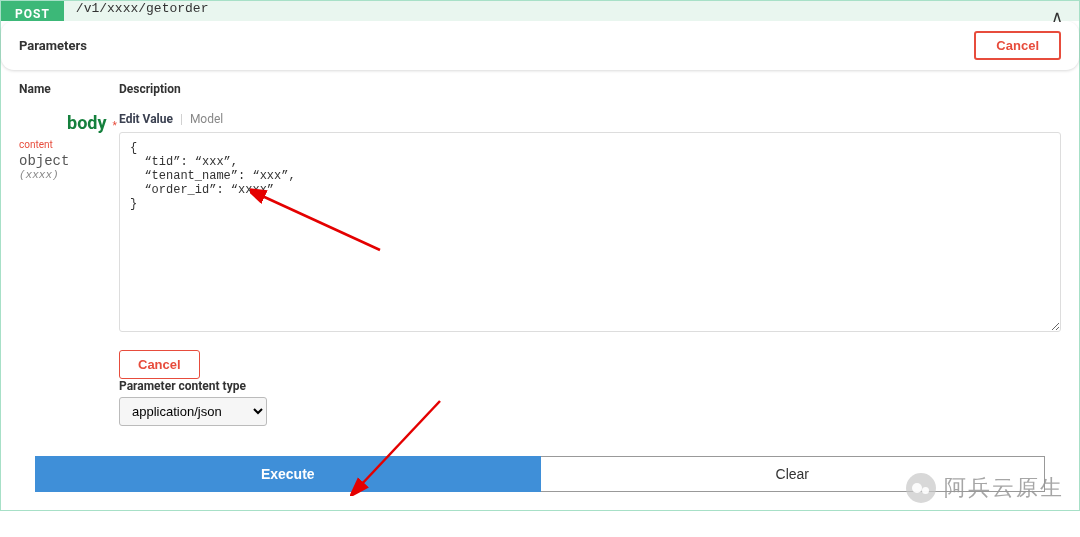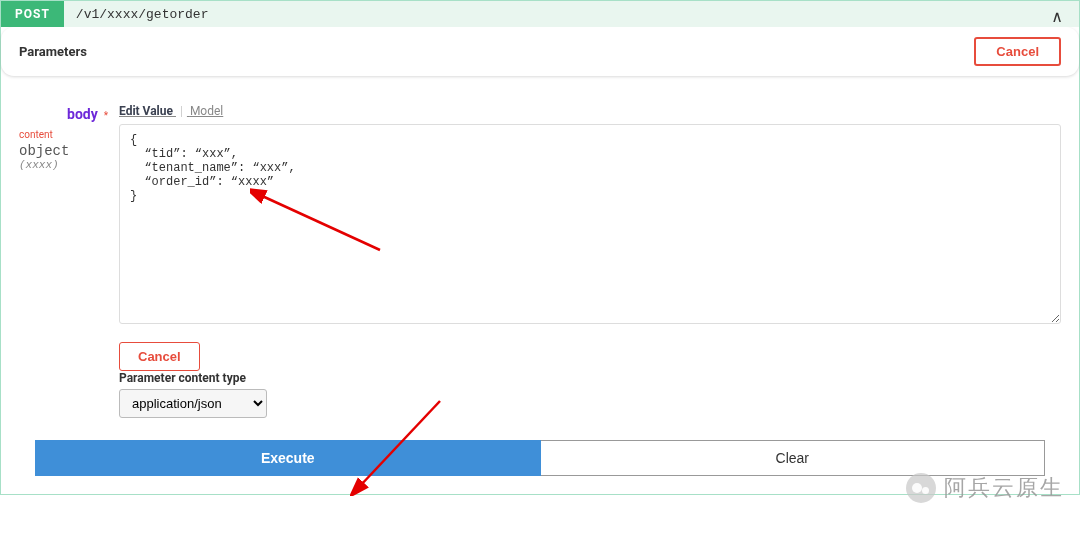--- a/index.html
+++ b/index.html
@@ -1,43 +1,43 @@
 <!DOCTYPE html>
 <html><head>
   <meta charset="utf-8">
   <style>
     * { box-sizing: border-box; margin: 0; padding: 0; }
     body { font-family: -apple-system, BlinkMacSystemFont, "Segoe UI", Roboto, Arial, sans-serif; background: #fff; width: 1080px; height: 537px; position: relative; overflow: hidden; }
     .panel { border: 1px solid #a7e0c7; background: #fff; margin: 0; }
-    .endpoint-header { display: flex; align-items: center; background: #e9f6ef; padding: 0; height: 26px; position: relative; }
+    .endpoint-header { display: flex; background: #e9f6ef; padding: 0; height: 20px; position: relative; }
     .method-badge { background: #3cb878; color: #fff; font-weight: bold; font-size: 12px; padding: 6px 14px; letter-spacing: 1px; }
     .endpoint-path { font-family: "Courier New", monospace; font-size: 13px; color: #333; padding: 0 12px; }
     .chevron { position: absolute; right: 16px; top: 6px; font-size: 16px; color: #333; }
     .subbar { display: flex; justify-content: space-between; align-items: center; padding: 10px 18px; background: #fff; box-shadow: 0 1px 3px rgba(0,0,0,0.15); border-radius: 13px; }
     .subbar-title { font-weight: bold; font-size: 13px; color: #333; }
     .cancel-sm { border: 2px solid #e74c3c; background: #fff; color: #e74c3c; font-weight: bold; font-size: 13px; padding: 5px 20px; border-radius: 3px; cursor: pointer; }
     .content { padding: 12px 18px 18px 18px; }
     .col-row { display: flex; }
     .col-name { width: 100px; font-weight: bold; font-size: 12px; color: #333; }
     .col-desc { flex: 1; font-weight: bold; font-size: 12px; color: #333; }
     .body-row { display: flex; margin-top: 16px; }
     .param-meta { width: 100px; }
-    .param-name { font-weight: bold; font-size: 14px; color: #6d28d9; padding-left: 48px; }
+    .param-name { font-weight: bold; font-size: 18px; color: #15803d; padding-left: 48px; }
     .required { color: #e74c3c; font-size: 10px; margin-left: 2px; }
     .param-type { font-family: Liberation Mono, monospace; font-size: 14px; color: #555; margin-top: 1px; }
     .param-in { font-family: "Courier New", monospace; font-style: italic; font-size: 11px; color: #888; }
     .param-right { flex: 1; }
-    .tabbar { font-size: 12px; margin-bottom: 6px; color: #888; text-decoration: underline; }
+    .tabbar { font-size: 12px; margin-bottom: 6px; color: #888; }
     .tabbar .active { font-weight: bold; color: #3b4151; }
     .tabbar .sep { color: #ccc; margin: 0 4px; }
     .editor { width: 100%; height: 200px; border: 1px solid #ddd; border-radius: 3px; font-family: "Courier New", monospace, "Microsoft YaHei"; font-size: 12px; padding: 8px 10px; resize: both; outline: none; color: #333; }
     .cancel-inline { border: 1.5px solid #e74c3c; background: #fff; color: #e74c3c; font-weight: bold; font-size: 13px; padding: 6px 18px; border-radius: 3px; margin-top: 14px; cursor: pointer; }
     .pct-label { font-weight: bold; font-size: 12px; color: #333; }
     .pct-select { margin-top: 4px; padding: 5px 8px; font-size: 13px; border: 1px solid #bbb; border-radius: 3px; width: 148px; background: #f6f6f6; cursor: pointer; }
-    .btn-row { display: flex; margin: 22px 16px 0 16px; gap: 0; }
+    .btn-row { display: flex; margin: 30px 16px 0 16px; gap: 0; }
     .btn-execute { flex: 1; background: #3f8fd8; color: #fff; font-weight: bold; font-size: 14px; padding: 9px 0; border: 1px solid #3f8fd8; cursor: pointer; }
     .btn-clear { flex: 1; background: #fff; color: #333; font-weight: normal; font-size: 14px; padding: 1px 0; border: 1px solid #999; border-left: none; cursor: pointer; }
     .arrow { position: absolute; pointer-events: none; }
     .watermark { position: absolute; right: 16px; bottom: 34px; display: flex; align-items: center; color: rgba(150,150,150,0.85); font-family: Liberation Mono, monospace; font-size: 22px; letter-spacing: 2px; }
     .watermark .wicon { width: 30px; height: 30px; border-radius: 50%; background: rgba(200,200,200,0.7); margin-right: 8px; position: relative; }
     .watermark .wicon::before, .watermark .wicon::after { content:""; position:absolute; border-radius:50%; }
     .watermark .wicon::before { width:10px; height:10px; background:rgba(255,255,255,0.9); left:6px; top:10px; }
     .watermark .wicon::after { width:7px; height:7px; background:rgba(255,255,255,0.9); left:16px; top:14px; }
   </style>
 </head>
@@ -49,20 +49,24 @@
     <span class="endpoint-path">/v1/xxxx/getorder</span>
     <span class="chevron">∧</span>
   </div>
 
   <div class="subbar">
     <span class="subbar-title">Parameters</span>
     <button class="cancel-sm">Cancel</button>
   </div>
 
   <div class="content">
+    <div class="col-row">
+      <div class="col-name">Name</div>
+      <div class="col-desc">Description</div>
+    </div>
 
     <div class="body-row">
       <div class="param-meta">
         <div>
           <span class="param-name">body</span>
           <span class="required">* content</span>
         </div>
         <div class="param-type">object</div>
         <div class="param-in">(xxxx)</div>
       </div>

